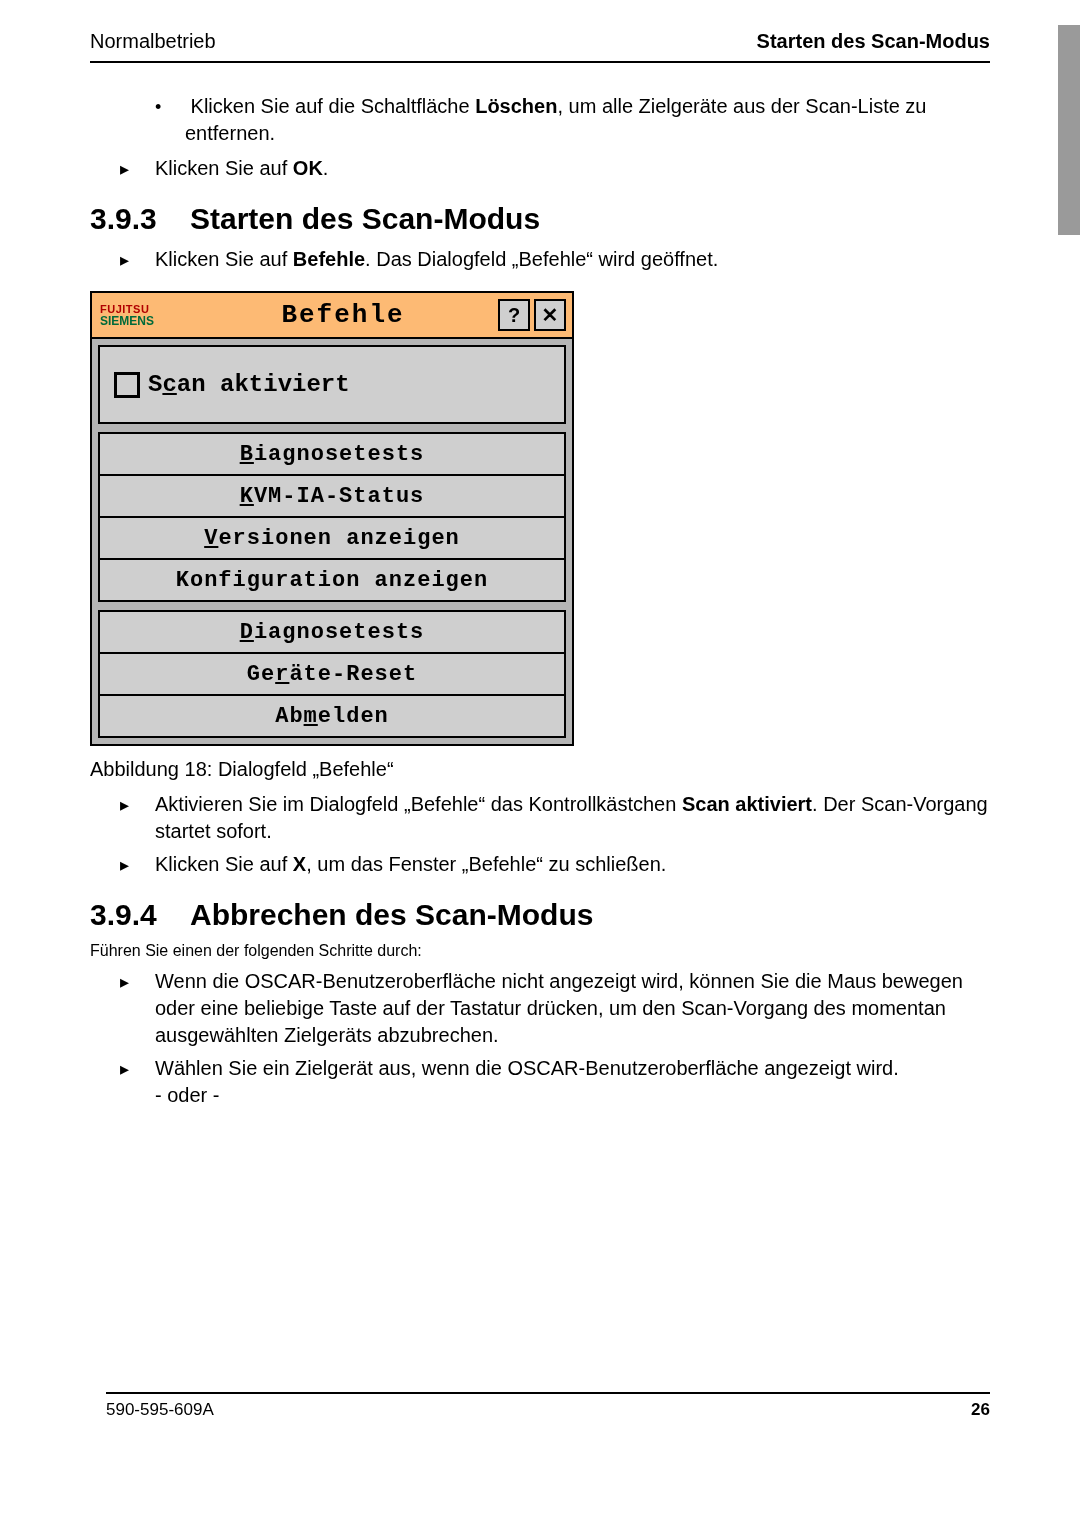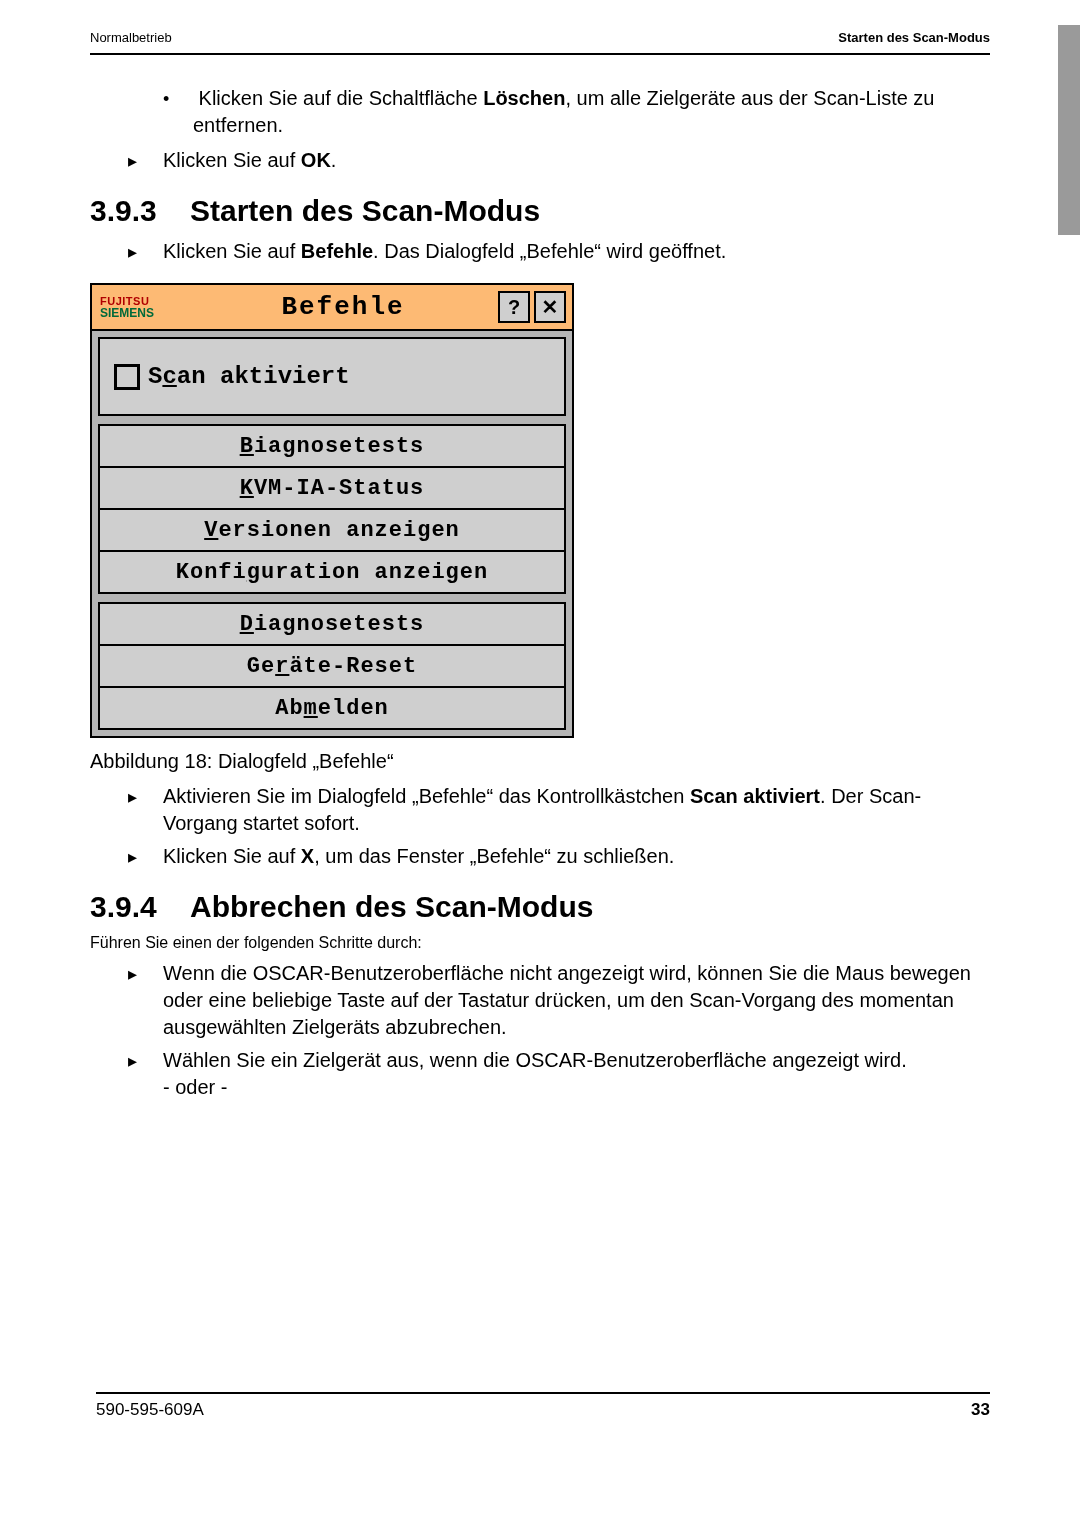--- a/index.html
+++ b/index.html
@@ -12,40 +12,40 @@
   }
   .page {
     padding: 30px 90px 40px 90px;
     position: relative;
     min-height: 1460px;
     box-sizing: border-box;
   }
   .header {
     display: flex;
     justify-content: space-between;
-    font-size: 13px;
+    font-size: 20px;
     padding-bottom: 8px;
     border-bottom: 2px solid #000;
     margin-bottom: 30px;
   }
   .header .right {
     font-weight: bold;
   }
   .side-tab {
     position: absolute;
     right: 0;
     top: 25px;
     width: 22px;
     height: 210px;
     background: #9a9a9a;
   }
   .bullet-list, .arrow-list {
     list-style: none;
     padding-left: 55px;
-    margin: 8px 8px;
+    margin: 8px 0;
     font-size: 20px;
     line-height: 1.35;
   }
   .bullet-list li::before {
     content: "•";
     display: inline-block;
     width: 30px;
     margin-left: -30px;
     font-size: 18px;
   }
@@ -78,21 +78,21 @@
     font-size: 20px;
     margin: 10px 0 10px 0;
   }
   .intro {
     font-size: 16px;
     margin: 6px 0;
   }
   .footer {
     position: absolute;
     bottom: 40px;
-    left: 96px;
+    left: 106px;
     right: 90px;
     display: flex;
     justify-content: space-between;
     font-size: 17px;
     border-top: 2px solid #000;
     padding-top: 6px;
   }
   .footer .pgnum { font-weight: bold; }
 
   
@@ -299,15 +299,15 @@
   <ul class="arrow-list">
     <li>Wenn die OSCAR-Benutzeroberfläche nicht angezeigt wird, können Sie die Maus bewegen oder eine beliebige Taste auf der Tastatur drücken, um den Scan-Vorgang des momentan ausgewählten Zielgeräts abzubrechen.</li>
     <li>
       <span>Wählen Sie ein Zielgerät aus, wenn die OSCAR-Benutzeroberfläche angezeigt wird.</span><br>
       <span>- oder -</span>
     </li>
   </ul>
 
   <div class="footer">
     <span>590-595-609A</span>
-    <span class="pgnum">33</span>
+    <span class="pgnum">26</span>
   </div>
 </div>
 
 </body></html>

